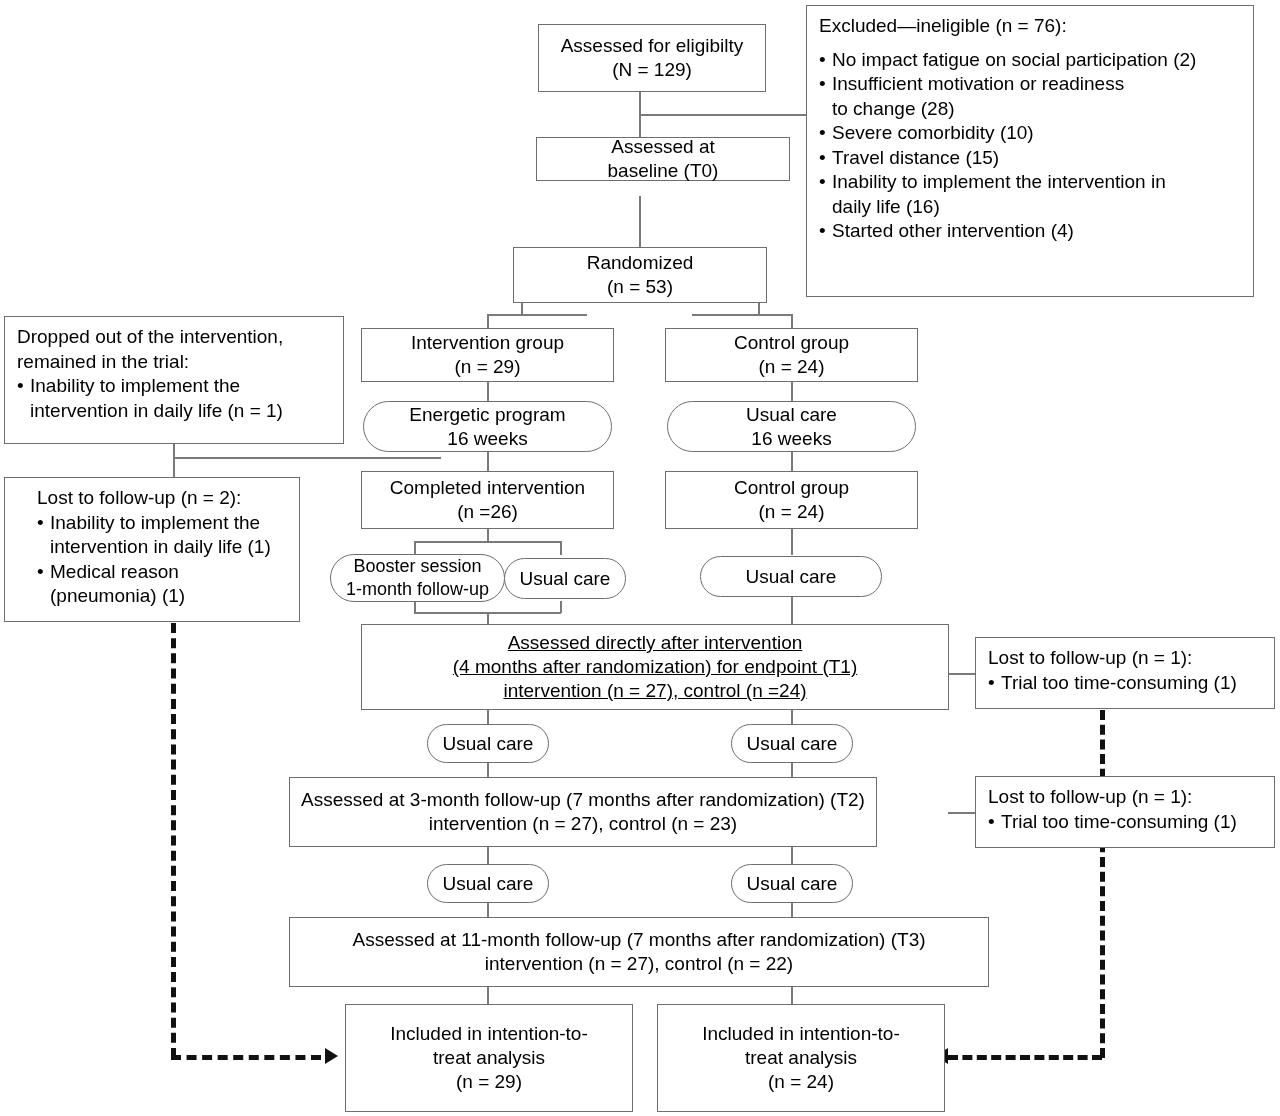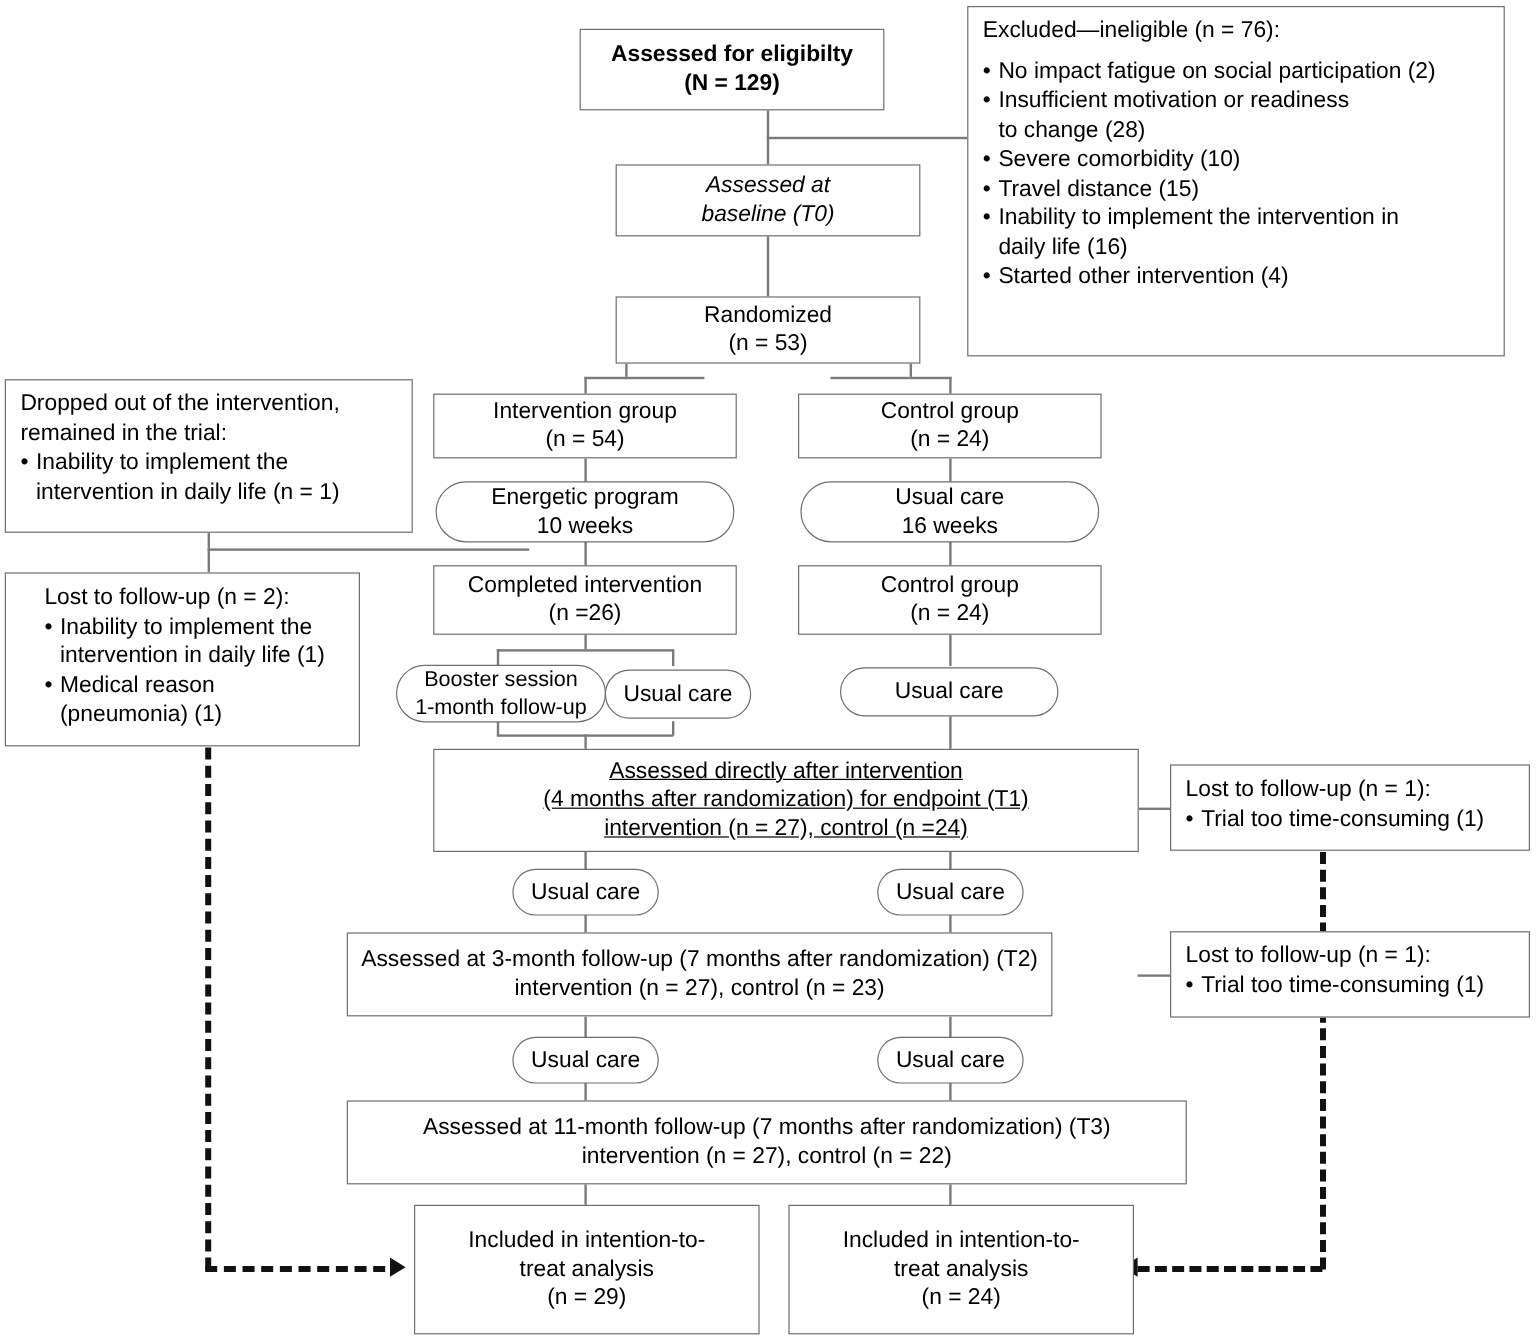--- a/index.html
+++ b/index.html
@@ -149,42 +149,42 @@
   <div class="ln lnv" style="left:791px;top:977px;height:28px;"></div>
 
   <div class="dash-v" style="left:171px;top:623px;height:435px;"></div>
   <div class="dash-h" style="left:171px;top:1055px;width:150px;"></div>
   <div class="arrow arrow-right" style="left:325px;top:1048px;"></div>
 
   <div class="dash-v" style="left:1100px;top:710px;height:348px;"></div>
   <div class="dash-h" style="left:948px;top:1055px;width:154px;"></div>
   <div class="arrow arrow-left" style="left:935px;top:1048px;"></div>
 
-  <div class="node" style="left:483px;top:24px;width:254px;height:68px;font-weight:bold;">
+  <div class="node" style="left:538px;top:24px;width:228px;height:68px;">
     <span class="lbl" style="white-space: pre-line;">Assessed for eligibilty
 (N = 129)</span>
   </div>
 
   <div class="node listbox" style="left:806px;top:5px;width:448px;height:292px;">
     <div class="inner">
       <span class="hd">Excluded—ineligible (n = 76):</span>
       <ul style="margin-top:9px;">
         <li>No impact fatigue on social participation (2)</li>
         <li style="white-space: pre-line;">Insufficient motivation or readiness
  to change (28)</li>
         <li>Severe comorbidity (10)</li>
         <li>Travel distance (15)</li>
         <li style="white-space: pre-line;">Inability to implement the intervention in
  daily life (16)</li>
         <li>Started other intervention (4)</li>
       </ul>
     </div>
   </div>
 
-  <div class="node" style="left:513px;top:137px;width:254px;height:60px;font-style:italic;">
+  <div class="node" style="left:536px;top:137px;width:254px;height:44px;">
     <span class="lbl" style="white-space: pre-line;">Assessed at
 baseline (T0)</span>
   </div>
 
   <div class="node" style="left:513px;top:247px;width:254px;height:56px;">
     <span class="lbl" style="white-space: pre-line;">Randomized
 (n = 53)</span>
   </div>
 
   <div class="node listbox" style="left:4px;top:316px;width:340px;height:128px;">
@@ -205,31 +205,31 @@
         <li style="white-space:pre-line;">Inability to implement the
  intervention in daily life (1)</li>
         <li style="white-space:pre-line;">Medical reason
  (pneumonia) (1)</li>
       </ul>
     </div>
   </div>
 
   <div class="node" style="left:361px;top:328px;width:253px;height:54px;">
     <span class="lbl" style="white-space: pre-line;">Intervention group
-(n = 54)</span>
+(n = 29)</span>
   </div>
 
   <div class="node" style="left:665px;top:328px;width:253px;height:54px;">
     <span class="lbl" style="white-space: pre-line;">Control group
 (n = 24)</span>
   </div>
 
   <div class="node oval" style="left:363px;top:401px;width:249px;height:51px;">
     <span class="lbl" style="white-space: pre-line;">Energetic program
-10 weeks</span>
+16 weeks</span>
   </div>
 
   <div class="node oval" style="left:667px;top:401px;width:249px;height:51px;">
     <span class="lbl" style="white-space: pre-line;">Usual care
 16 weeks</span>
   </div>
 
   <div class="node" style="left:361px;top:471px;width:253px;height:58px;">
     <span class="lbl" style="white-space: pre-line;">Completed intervention
 (n =26)</span>

